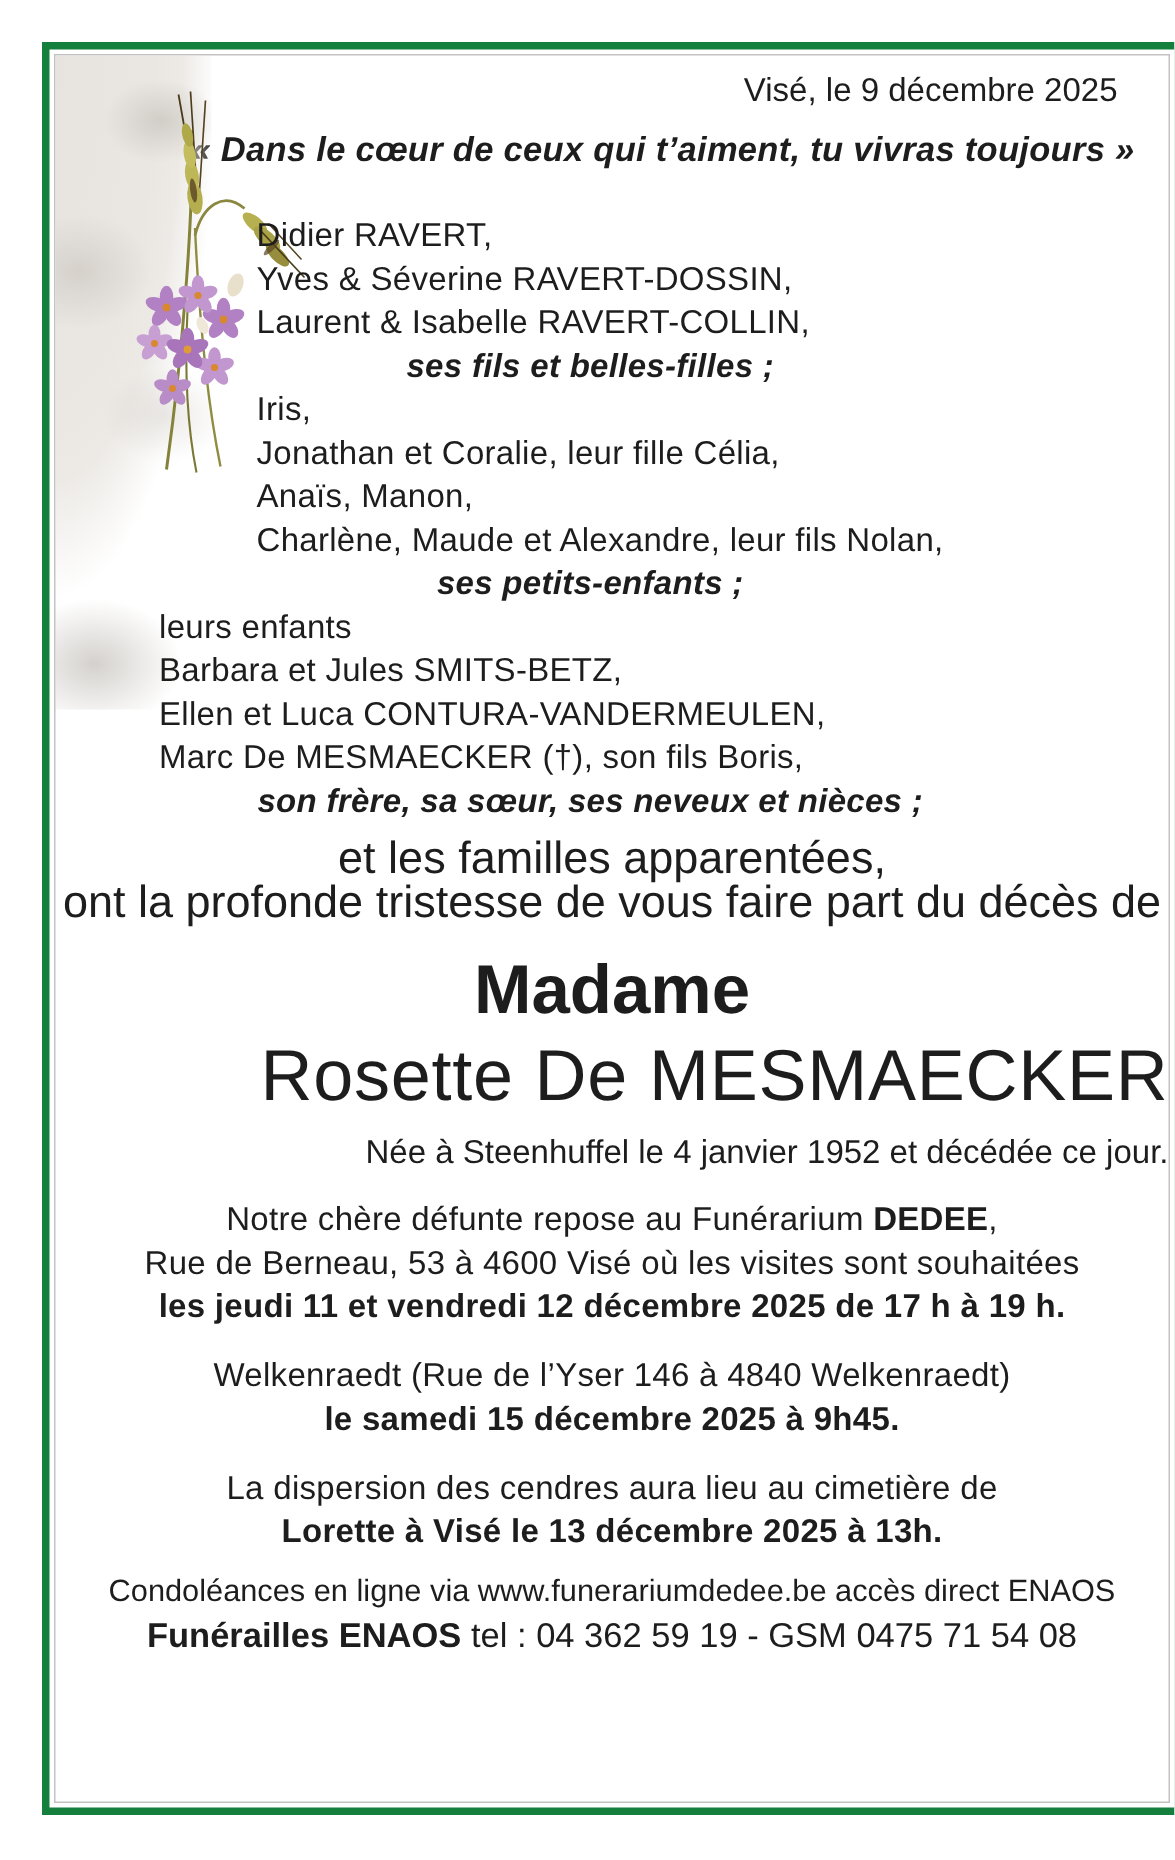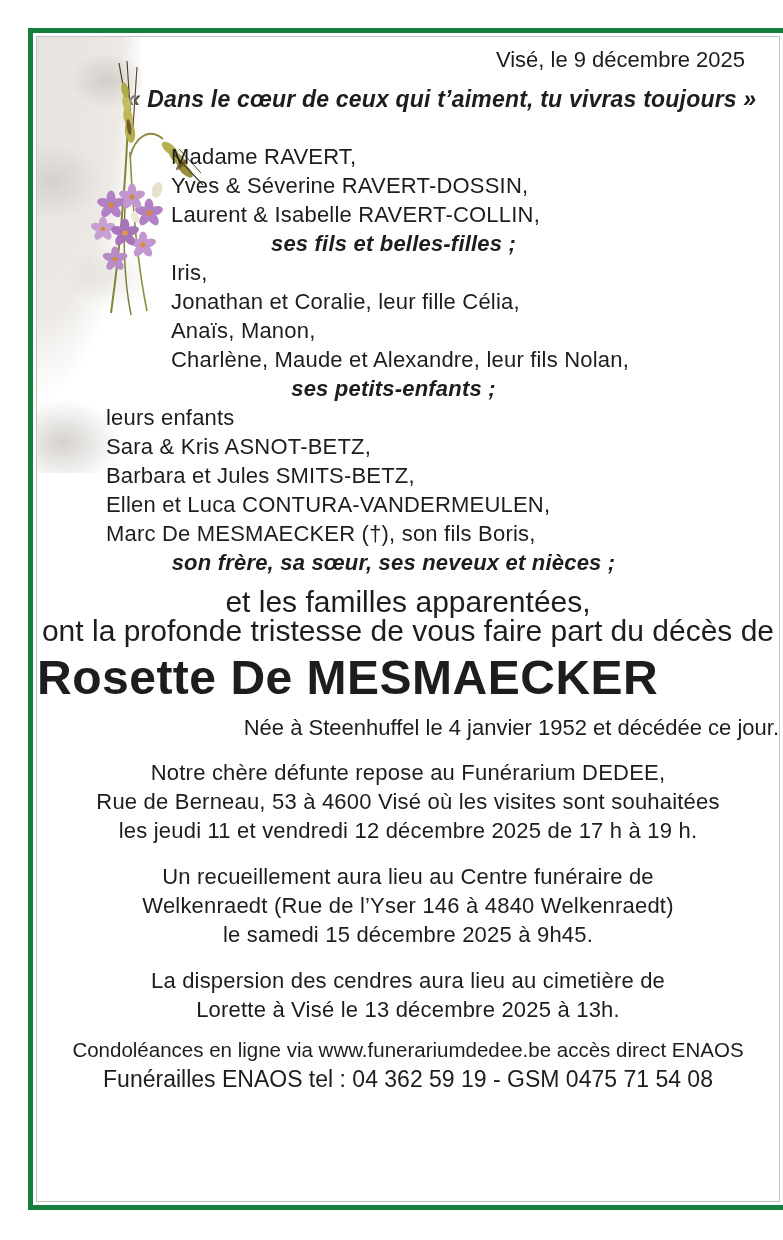--- a/index.html
+++ b/index.html
@@ -19,27 +19,27 @@
   .flower{position:absolute;left:38px;top:20px;width:135px;height:270px;pointer-events:none;}
   .dateline{padding:10px 34px 0 0;text-align:right;font-size:22px;line-height:26px;}
   .quote{margin-top:13px;text-align:center;padding-left:68px;
     font-size:23px;font-weight:bold;font-style:italic;letter-spacing:0.2px;}
   .families{position:relative;margin-top:29px;font-size:22px;line-height:29px;letter-spacing:0.2px;}
   .indent-lg{margin-left:134px;}
   .indent-sm{margin-left:69px;}
   .rel-label{text-align:center;padding-right:29px;font-weight:bold;font-style:italic;}
   .closing{margin-top:10px;text-align:center;font-size:30px;line-height:29px;}
   .title{margin:17px 0 0;text-align:center;font-size:46px;line-height:52px;font-weight:bold;}
-  .name{margin:6px 0 0;text-align:left;font-size:48px;line-height:54px;font-weight:bold;letter-spacing:0.5px;}
+  .name{margin:6px 0 0;text-align:right;font-size:48px;line-height:54px;font-weight:normal;letter-spacing:0.5px;}
   .birth{margin-top:10px;text-align:right;font-size:22px;line-height:26px;}
   .para{margin-top:17px;text-align:center;font-size:22px;line-height:29px;letter-spacing:0.2px;}
   .footer{margin-top:13px;text-align:center;}
   .small{font-size:20.5px;line-height:26px;}
   .contact{font-size:23px;line-height:28px;margin-top:2px;}
-  .b{font-weight:normal;}
+  .b{font-weight:bold;}
   h1,h2{font-family:"Liberation Sans",sans-serif;}
 </style>
 </head>
 <body>
 
 <div class="page">
   <div class="frame-outer">
     <div class="frame-inner">
 
       <div class="texture"></div>
@@ -138,58 +138,57 @@
           </g>
           <ellipse cx="60" cy="160" rx="3.5" ry="6" fill="#efe7d8" transform="rotate(-25 60 160)"></ellipse>
         </svg>
       </div>
 
       <div class="dateline">Visé, le 9 décembre 2025</div>
       <div class="quote">« Dans le cœur de ceux qui t’aiment, tu vivras toujours »</div>
 
       <div class="families">
         <div class="indent-lg">
-          <div>Madame RAVERT,</div>
+          <div>Didier RAVERT,</div>
           <div>Yves &amp; Séverine RAVERT-DOSSIN,</div>
           <div>Laurent &amp; Isabelle RAVERT-COLLIN,</div>
         </div>
         <div class="rel-label">ses fils et belles-filles ;</div>
         <div class="indent-lg">
           <div>Iris,</div>
           <div>Jonathan et Coralie, leur fille Célia,</div>
           <div>Anaïs, Manon,</div>
           <div>Charlène, Maude et Alexandre, leur fils Nolan,</div>
         </div>
         <div class="rel-label">ses petits-enfants ;</div>
         <div class="indent-sm">
           <div>leurs enfants</div>
-          <div>Sara &amp; Kris ASNOT-BETZ,</div>
           <div>Barbara et Jules SMITS-BETZ,</div>
           <div>Ellen et Luca CONTURA-VANDERMEULEN,</div>
           <div>Marc De MESMAECKER (†), son fils Boris,</div>
         </div>
         <div class="rel-label">son frère, sa sœur, ses neveux et nièces ;</div>
       </div>
 
       <div class="closing">
         <div>et les familles apparentées,</div>
         <div>ont la profonde tristesse de vous faire part du décès de</div>
       </div>
 
+      <h1 class="title">Madame</h1>
       <h2 class="name">Rosette De MESMAECKER</h2>
       <div class="birth">Née à Steenhuffel le 4 janvier 1952 et décédée ce jour.</div>
 
       <div class="para">
         <div><span>Notre chère défunte repose au Funérarium </span><span class="b">DEDEE</span><span>,</span></div>
         <div>Rue de Berneau, 53 à 4600 Visé où les visites sont souhaitées</div>
         <div class="b">les jeudi 11 et vendredi 12 décembre 2025 de 17 h à 19 h.</div>
       </div>
 
       <div class="para">
-        <div>Un recueillement aura lieu au Centre funéraire de</div>
         <div>Welkenraedt (Rue de l’Yser 146 à 4840 Welkenraedt)</div>
         <div class="b">le samedi 15 décembre 2025 à 9h45.</div>
       </div>
 
       <div class="para">
         <div>La dispersion des cendres aura lieu au cimetière de</div>
         <div class="b">Lorette à Visé le 13 décembre 2025 à 13h.</div>
       </div>
 
       <div class="footer">

